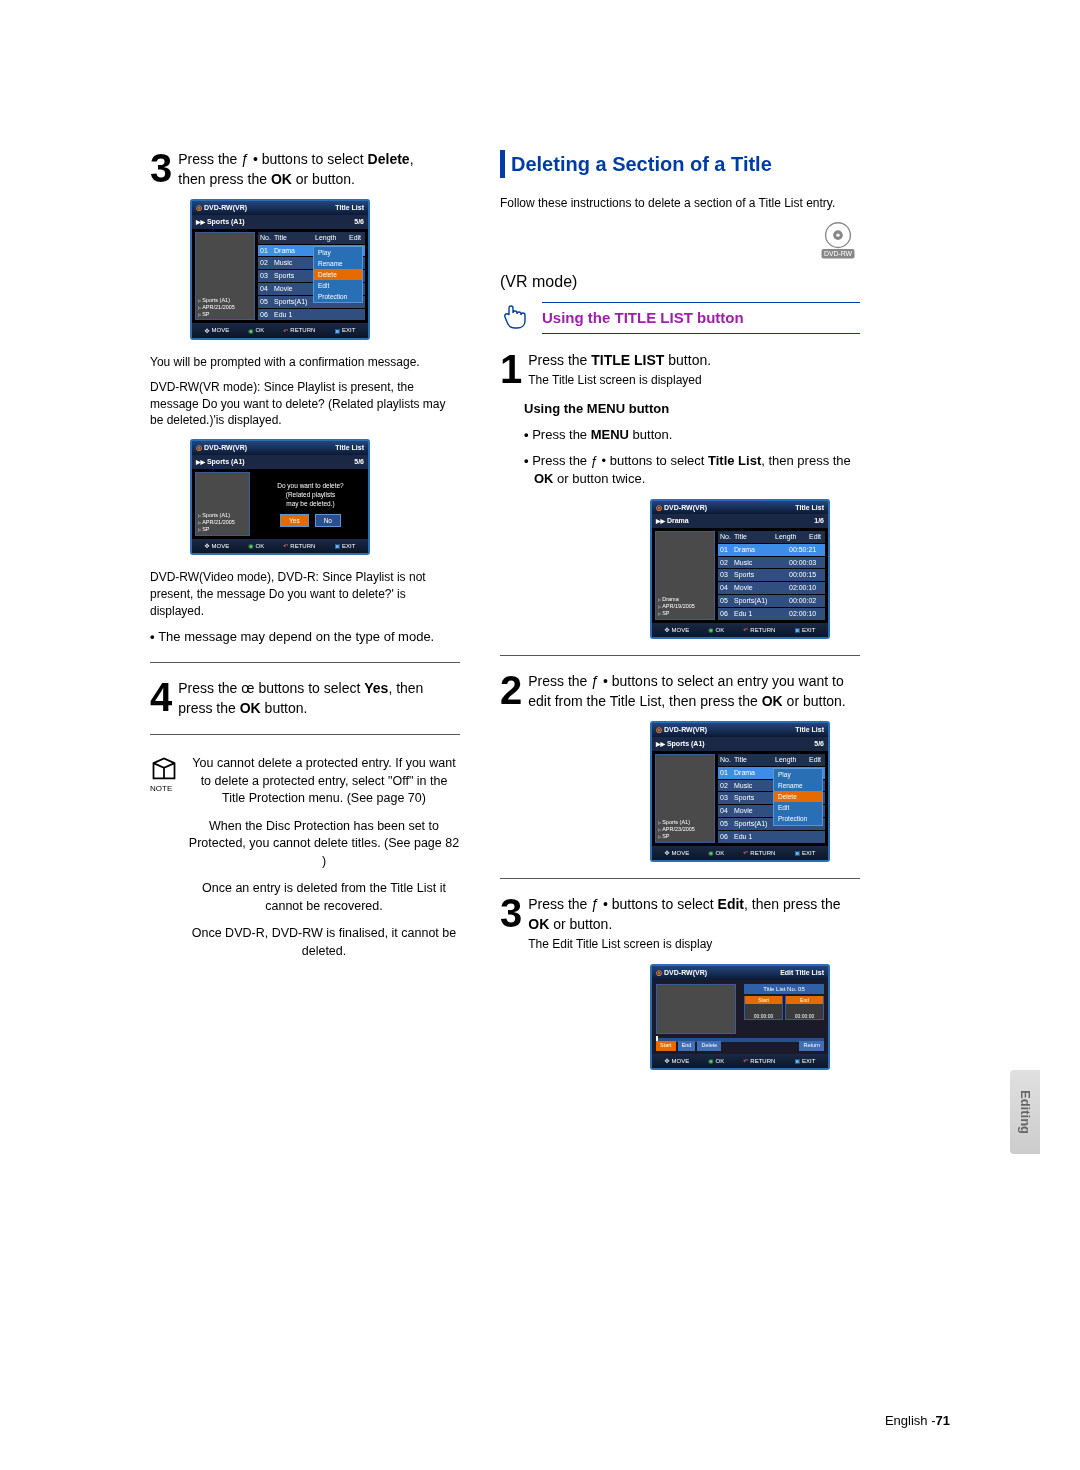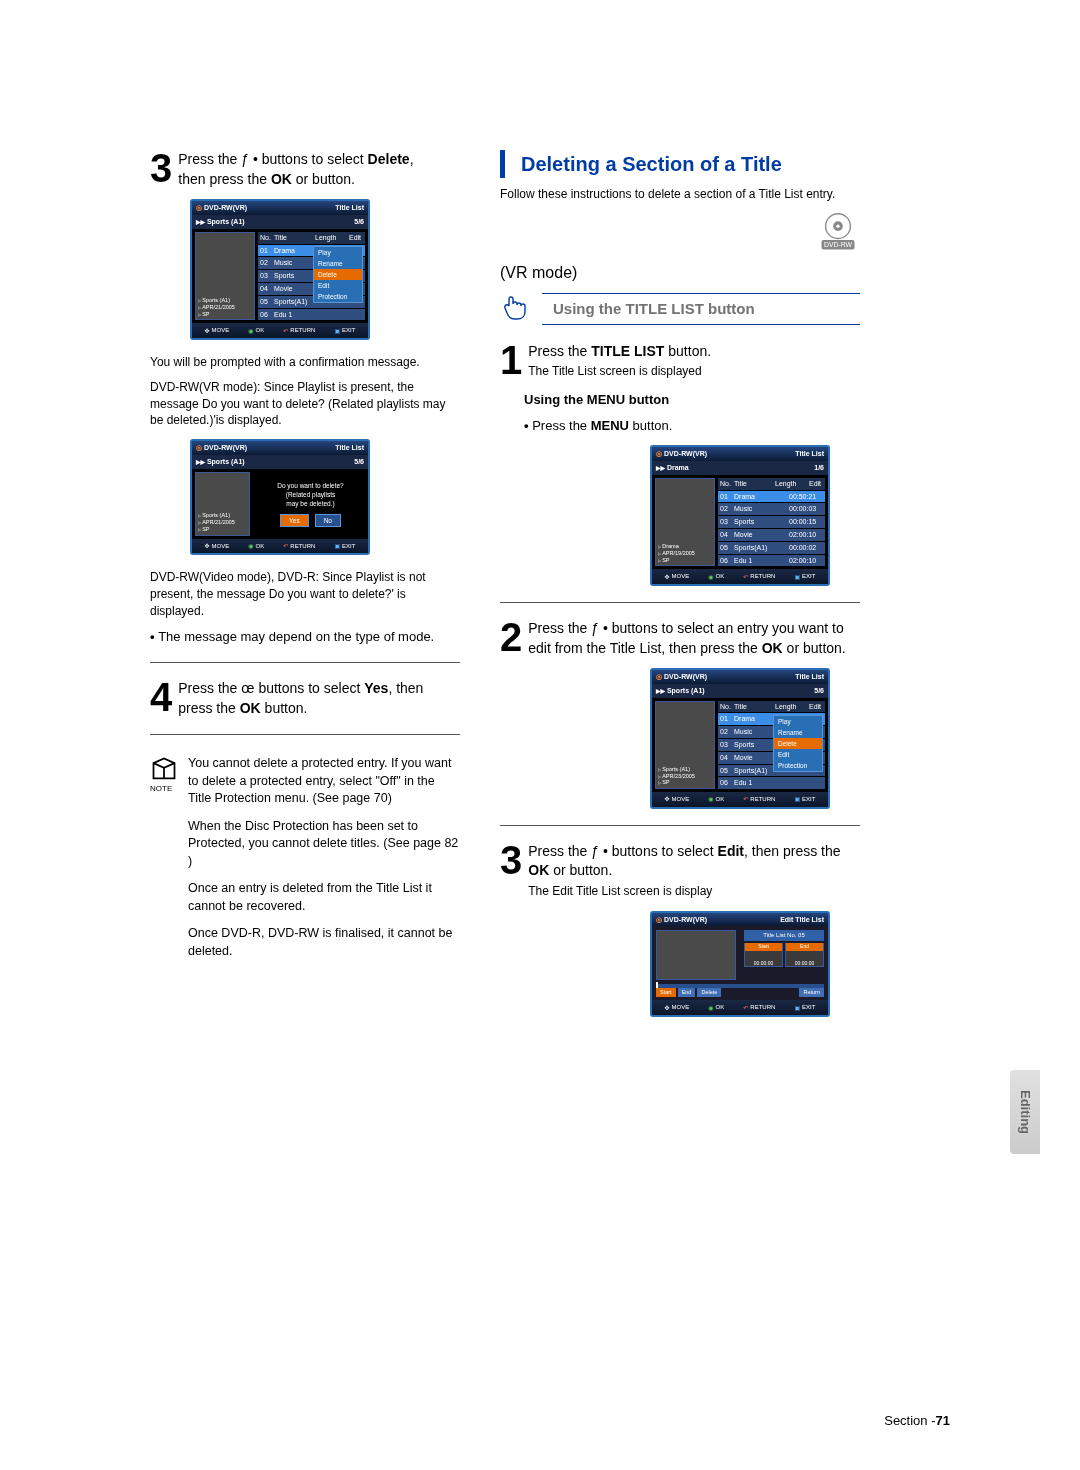--- a/index.html
+++ b/index.html
@@ -31,31 +31,31 @@
   .step-text strong { font-weight: bold; }
   .clear { clear: both; }
   .small-text { font-size: 12px; margin: 8px 0; }
   .bullet { font-size: 13px; margin-left: 10px; text-indent: -10px; }
   .bullet::before { content: "• "; font-weight: bold; }
   hr.sep { border: none; border-top: 1px solid #555; margin: 16px 0; }
   .note-block { display: flex; gap: 10px; margin-top: 20px; }
   .note-icon { display:flex; flex-direction:column; align-items:flex-start; font-size:8px; }
   .note-icon svg { width: 28px; height: 28px; }
   .note-body { flex:1; font-size: 12.5px; }
-  .note-body p { margin-bottom: 10px; }
-  .section-head { display:flex; align-items:flex-start; gap:16px; margin-bottom:8px;}
+  .note-body p { margin-bottom: 10px; text-align: center; }
+  .section-head { display:flex; align-items:flex-start; gap:6px; margin-bottom:17px;}
   .section-bar { width:5px; align-self:stretch; background:#003ca5; }
   .section-title { font-size: 20px; font-weight:bold; color:#003ca5; }
   .remote-block { text-align:right; margin:8px 0 4px 0; }
   .remote-block svg { width:44px; height:44px; }
   .vr-label { text-align:left; font-size:16px; margin-top:-2px;}
   .using-title-wrap { display:flex; align-items:center; gap:10px; margin:6px 0 14px 0;}
   .hand-icon svg { width:32px; height:32px; }
   .using-title-bar { flex:1; border-top:1px solid #003ca5; border-bottom:1px solid #003ca5; padding:4px 0;}
-  .using-title-text { font-size:15px; font-weight:bold; color:#737373;margin-left:11px; }
+  .using-title-text { font-size:15px; font-weight:bold; color:#a21caf; }
   .subhead { font-weight:bold; font-size:13px; margin:10px 0 4px 0;}
   .page-footer { position:absolute; bottom:40px; right:130px; font-size:13px;}
   .page-footer b { font-weight:bold; }
   .side-tab { position:absolute; right:40px; top:1070px; writing-mode:vertical-rl; background:linear-gradient(#e0e0e0,#ccc); padding:20px 6px; font-size:13px; font-weight:bold; color:#666; border-radius:4px 0 0 4px;}
   
   .osd {
     width: 180px;
     background: #000;
     color: #fff;
     font-size: 7px;
@@ -309,20 +309,23 @@
         <span>Press the </span><strong>TITLE LIST</strong><span> button.</span><br>
         <span style="font-size:12px;">The Title List screen is displayed</span>
       </div>
       <div class="clear"></div>
     </div>
 
     <div class="subhead" style="margin-left:24px;">Using the MENU button</div>
     <p class="bullet small-text" style="margin-left:34px;">
       <span>Press the </span><strong>MENU</strong><span> button.</span>
     </p>
+    <p class="bullet small-text" style="margin-left:34px;">
+      <span>Press the </span><span> ƒ • </span><span>buttons to select </span><strong>Title List</strong><span>, then press the </span><strong>OK</strong><span> or </span><span> button twice.</span>
+    </p>
 
     <div class="osd" style="margin-left:auto; margin-right:30px;">
       <div class="osd-hdr">
           <span class="osd-hdr-l">DVD-RW(VR)</span>
           <span>Title List</span>
         </div>
       <div class="osd-sub">
           <span class="osd-sub-l">Drama</span>
           <span>1/6</span>
         </div>
@@ -512,14 +515,14 @@
           <span class="f-exit">EXIT</span>
         </div>
     </div>
 
   </div>
 </div>
 
 <div class="side-tab">Editing</div>
 
 <div class="page-footer">
-  <span>Section -</span><b>71</b>
+  <span>English -</span><b>71</b>
 </div>
 
 </body></html>

